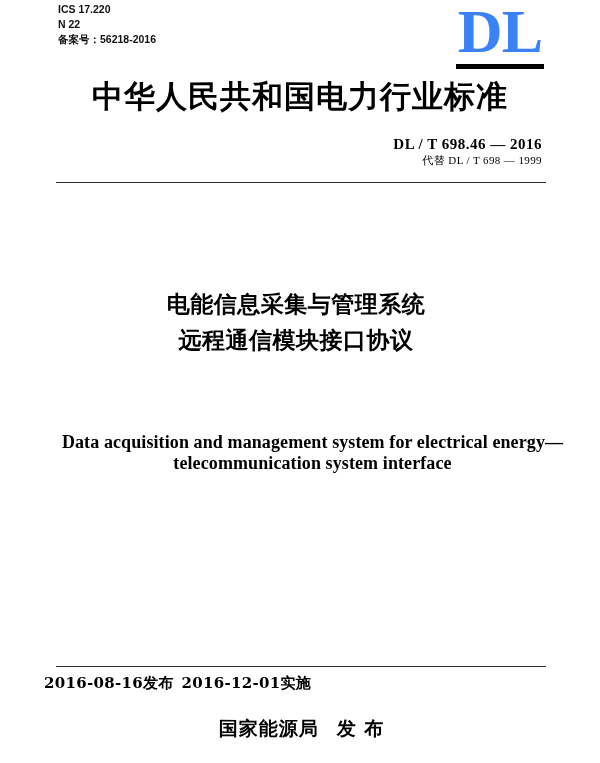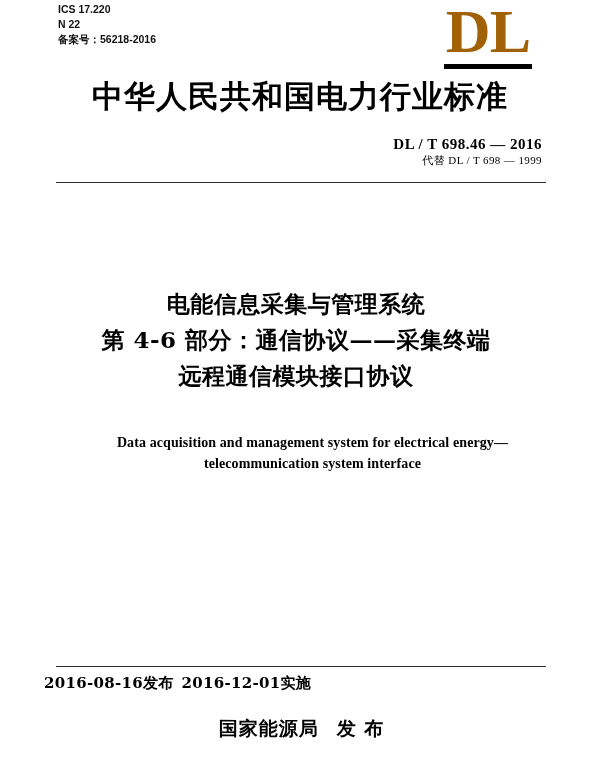--- a/index.html
+++ b/index.html
@@ -31,28 +31,28 @@
     line-height: 15px;
     font-weight: bold;
     letter-spacing: 0px;
     color: #111;
   }
   .meta div { white-space: nowrap; }
 
   
   .logo {
     position: absolute;
-    right: 68px;
+    right: 56px;
     top: 0px;
     font-family: "Liberation Serif", serif;
     font-weight: bold;
     font-size: 62px;
     line-height: 62px;
     letter-spacing: -1px;
-    color: #a16207;
+    color: #3b82f6;
   }
   .logo .logo-text {
     display: inline-block;
     border-bottom: 5px solid #000;
     padding: 0 2px 2px 2px;
   }
 
   
   .national-title {
     position: absolute;
@@ -115,21 +115,21 @@
 
   
   .en-title {
     position: absolute;
     left: 0;
     right: 0;
     top: 432px;
     text-align: center;
     font-family: "Liberation Serif", serif;
     font-weight: bold;
-    font-size: 14px;
+    font-size: 18px;
     line-height: 21px;
     letter-spacing: 0.1px;
     padding-left: 25px;
   }
   .en-title div { white-space: nowrap; }
 
   
   .date-row {
     position: absolute;
     left: 44px;
@@ -179,21 +179,20 @@
 
   <div class="std-no">
     <div class="line1">DL / T  698.46 — 2016</div>
     <div class="line2">代替 DL / T  698 — 1999</div>
   </div>
 
   <div class="rule rule-top"></div>
 
   <div class="cn-title">
     <div>电能信息采集与管理系统</div>
-    <div>第 4-6 部分：通信协议——采集终端</div>
     <div>远程通信模块接口协议</div>
   </div>
 
   <div class="en-title">
     <div>Data acquisition and management system for electrical energy—</div>
     <div>telecommunication system interface</div>
   </div>
 
   <div class="rule rule-bottom"></div>
 

